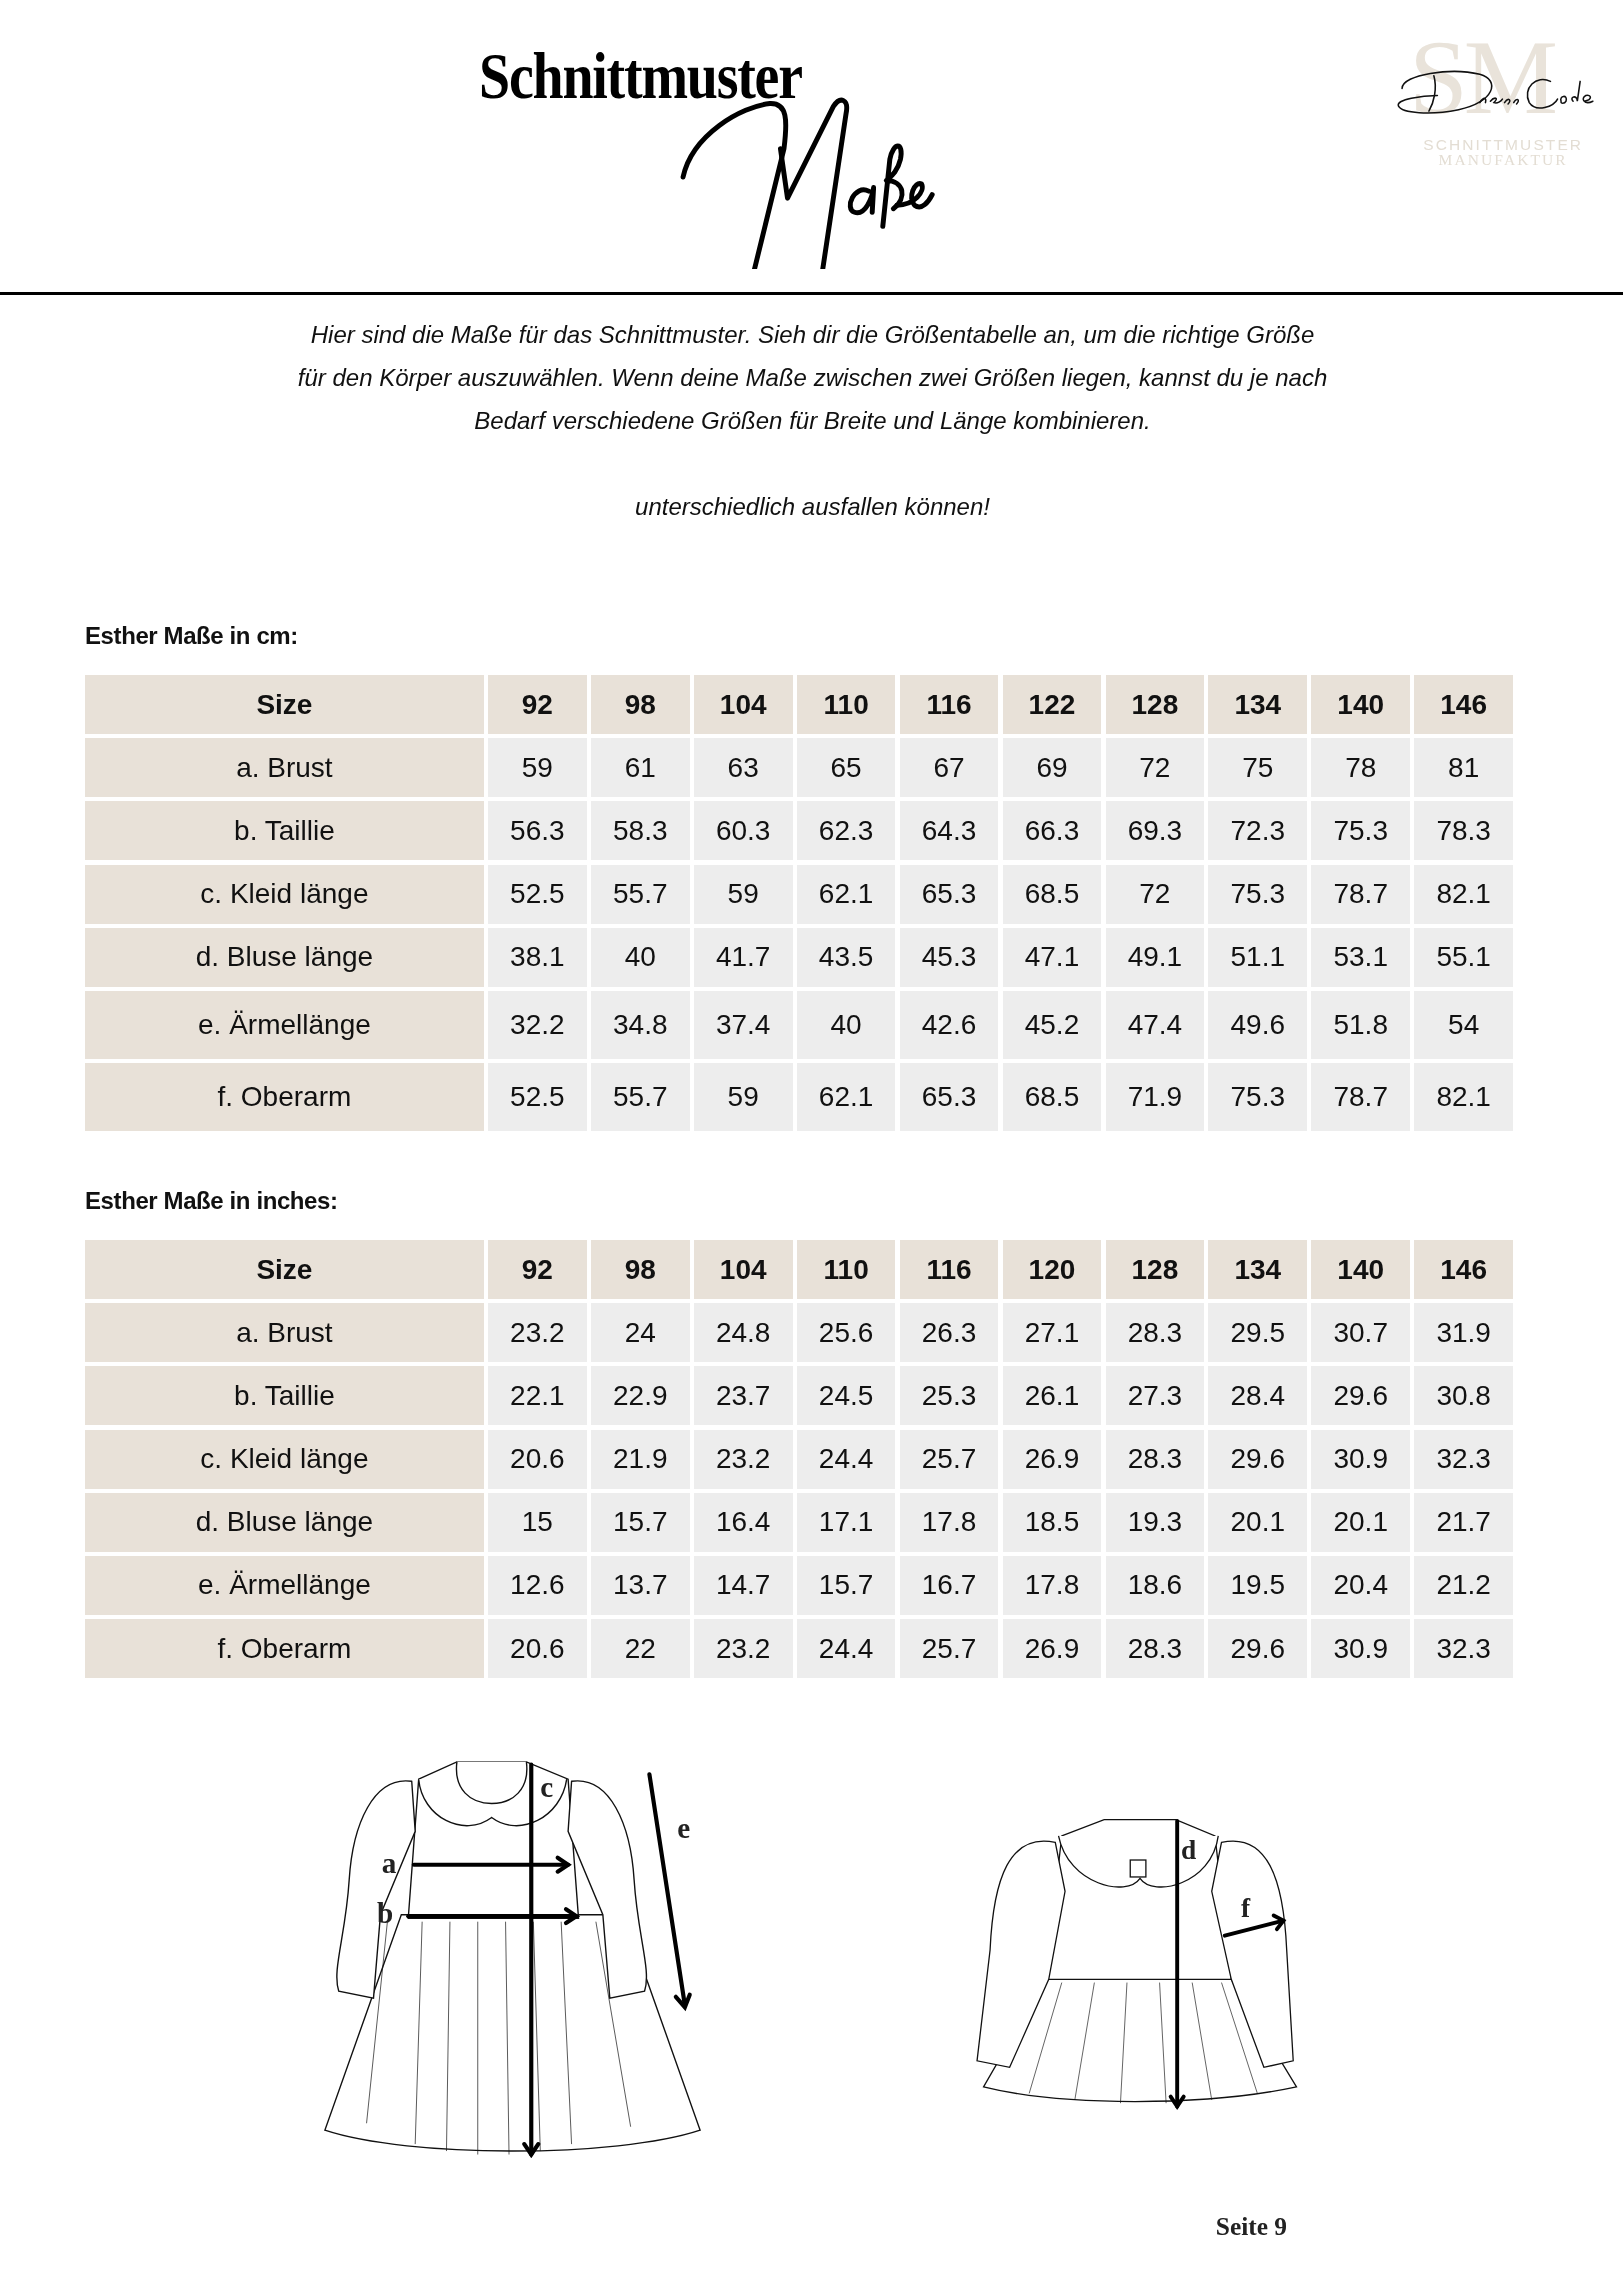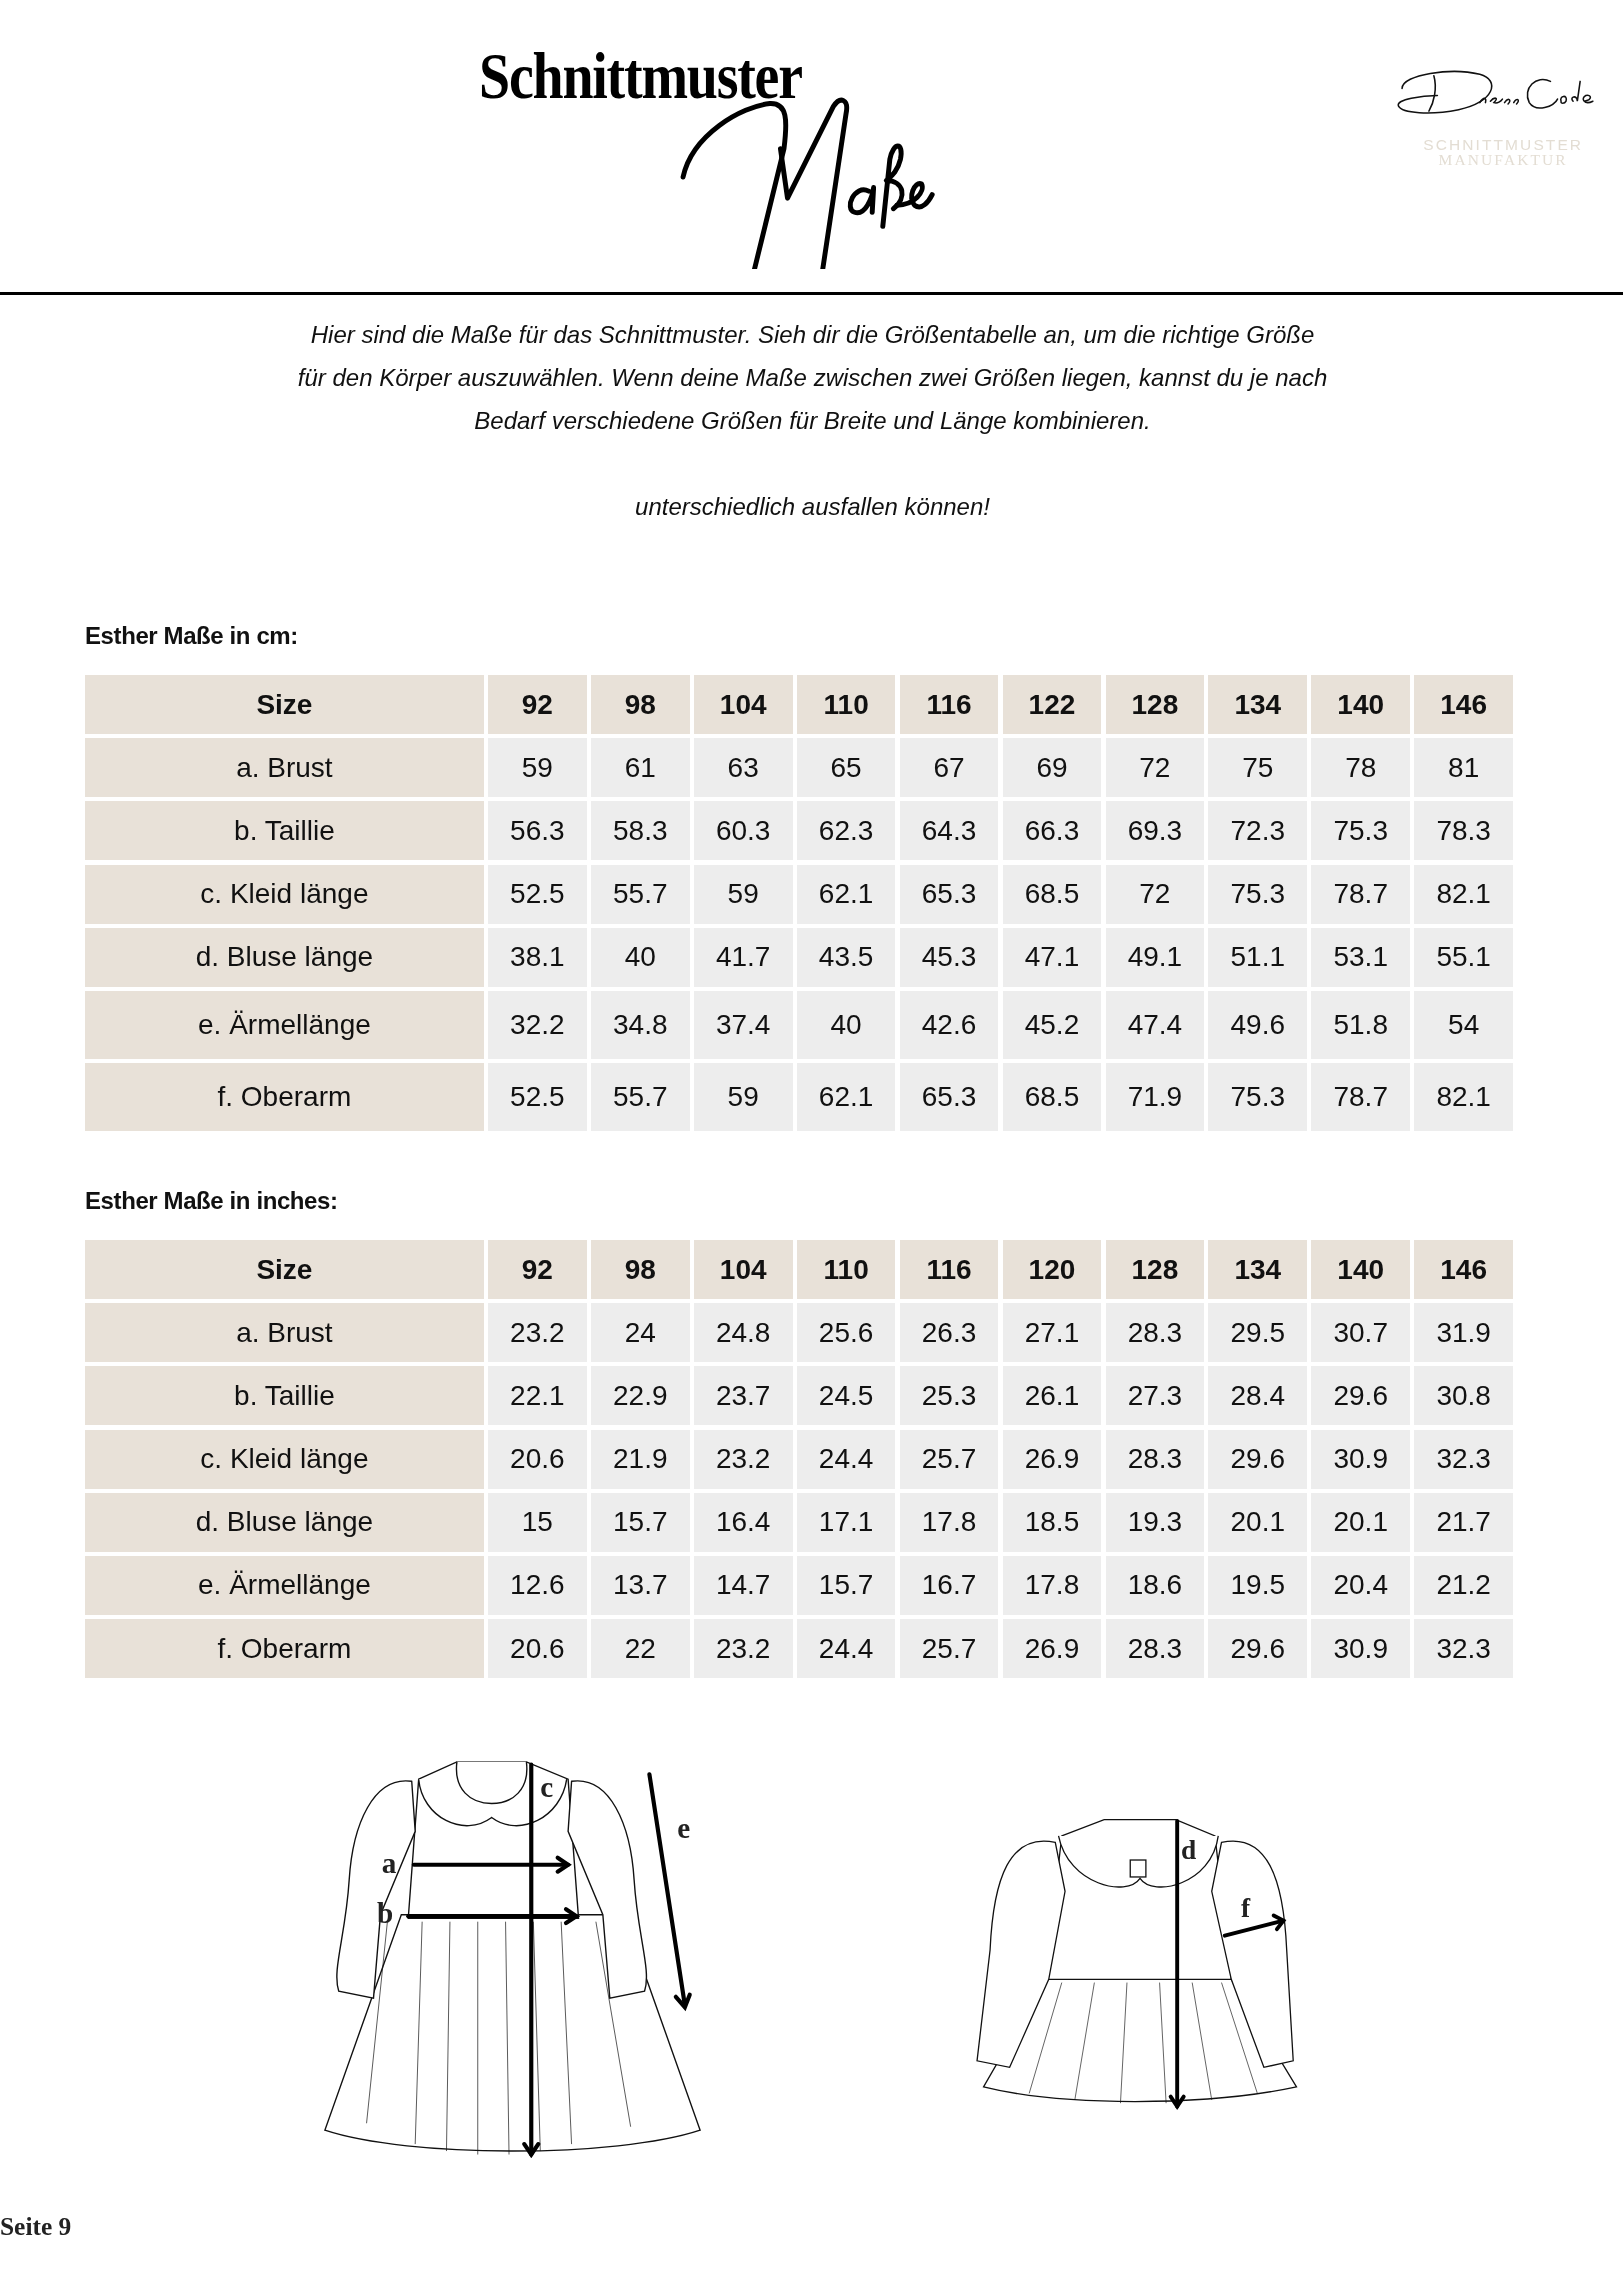--- a/index.html
+++ b/index.html
@@ -38,39 +38,40 @@
   .cell.val { width: 102px; background: #EDEDED; }
   .row.head .cell { background: #E8E1D8; font-weight: bold; }
   .tbl-cm { top: 675px; }
   .tbl-cm .row.tall .cell { height: 68px; }
   .tbl-in { top: 1240px; }
 
   
   .illus-dress { position: absolute; left: 304px; top: 1741px; width: 417px; height: 417px; }
   .illus-blouse { position: absolute; left: 957px; top: 1787px; width: 353px; height: 339px; }
 
-  .footer { position: absolute; left: 0; width: 1287px; top: 2212px; text-align: left;
+  .footer { position: absolute; left: 0; width: 1287px; top: 2212px; text-align: right;
             font-family: "Liberation Serif", serif; font-weight: bold; font-size: 25.4px; color: #222; }
 </style>
 </head>
 <body>
 
 <div class="title-main">Schnittmuster</div>
 <svg class="title-script" viewBox="0 0 520 250">
   <title>Maße</title>
   <g fill="none" stroke="#000" stroke-width="7" stroke-linecap="round" stroke-linejoin="round">
     <path d="M27 120 C40 60 110 20 150 16 C175 15 175 40 170 80 L110 325"></path>
     <path d="M165 80 L175 150 L240 20 C250 5 262 10 258 30 L210 350"></path>
     <path d="M290 140 C270 130 255 165 270 170 C285 175 295 150 297 135 L295 170"></path>
     <path d="M310 190 L320 95 C325 70 340 70 335 95 C330 115 320 120 315 125 C340 125 345 150 325 165"></path>
     <path d="M330 160 C355 160 370 140 365 130 C355 125 345 150 355 160 C365 168 375 155 380 145"></path>
   </g>
 </svg>
 
 <div class="logo">
+  <div class="mono">SM</div>
   <svg class="script" viewBox="0 0 300 90">
     <title>Dress Code</title>
     <g fill="none" stroke="#111" stroke-width="2.2" stroke-linecap="round">
       <path d="M10 40 C10 20 80 10 120 20 C150 28 140 60 90 70 C50 78 10 75 5 65 C0 55 40 50 60 50"></path>
       <path d="M55 22 C60 40 55 60 48 72"></path>
       <path d="M120 60 C125 52 130 52 128 60 M135 58 C140 52 148 52 140 60 C145 62 150 58 152 55 M155 60 C160 52 166 56 160 62 M168 60 C172 52 178 56 172 62"></path>
       <path d="M220 30 C200 20 180 40 190 60 C200 75 225 65 230 55"></path>
       <path d="M235 58 C232 50 245 48 242 58 C240 62 234 62 235 58 M252 58 C246 52 258 48 258 58 L262 30 M268 58 C280 56 278 48 270 50 C262 54 268 64 280 58"></path>
     </g>
   </svg>

